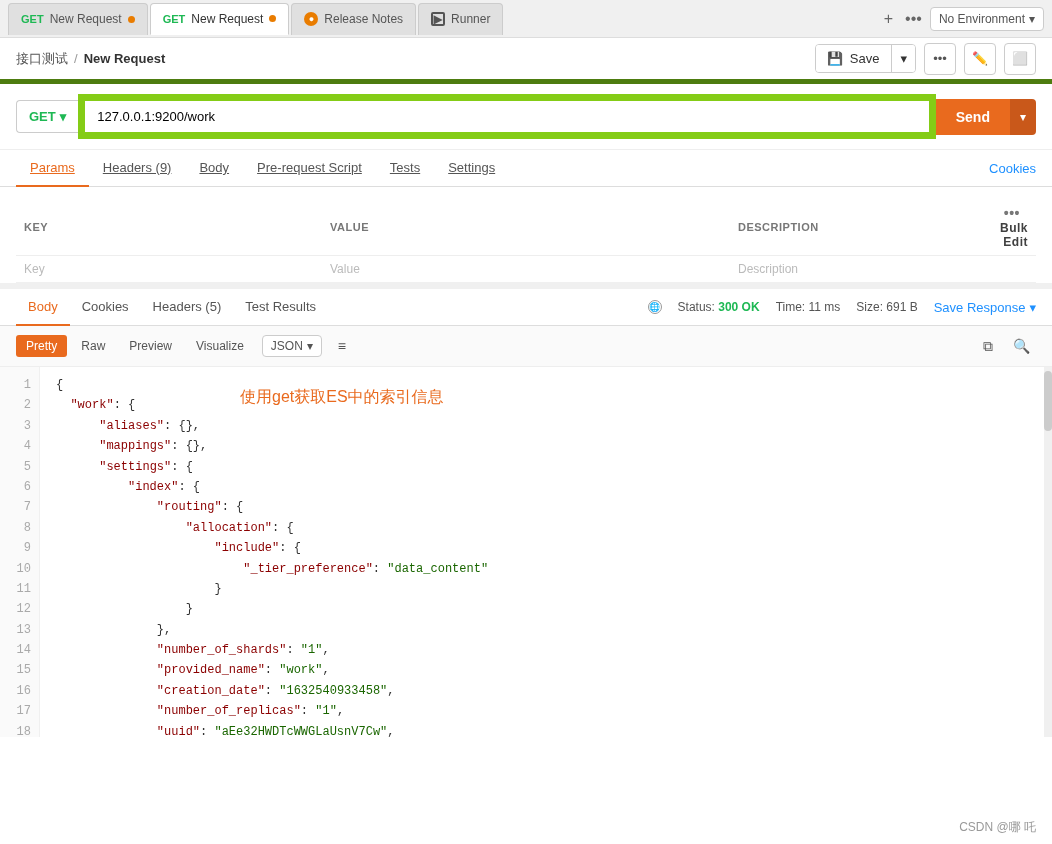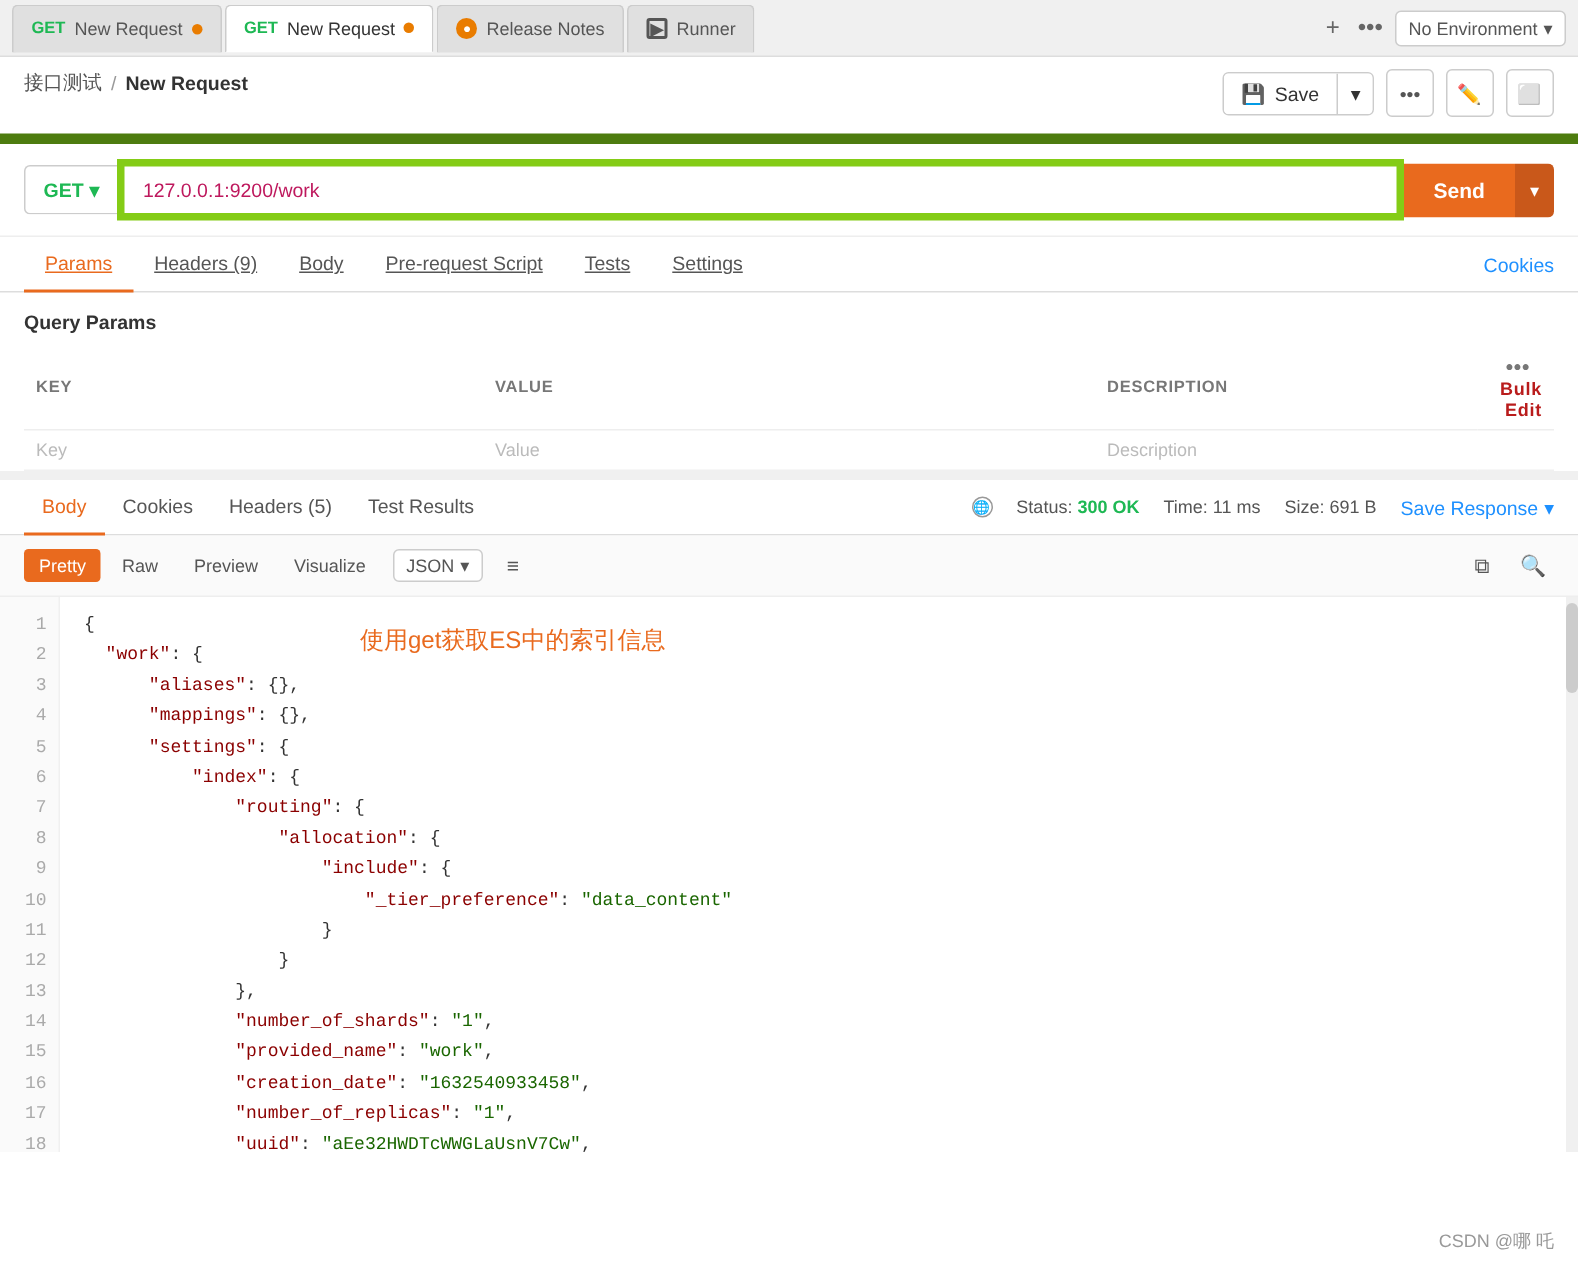--- a/index.html
+++ b/index.html
@@ -90,25 +90,25 @@
       padding: 4px 8px;
       cursor: pointer;
       background: #fff;
       font-size: 12px;
       color: #555;
     }
 
     
     .header-bar {
       display: flex;
-      align-items: flex-start;
+      align-items: center;
       justify-content: space-between;
       padding: 8px 16px;
-      border-bottom: 7px solid #4d7c0f;
-      height: 58px;
+      border-bottom: 5px solid #4d7c0f;
+      height: 46px;
     }
     .breadcrumb {
       display: flex;
       align-items: center;
       gap: 6px;
       font-size: 13px;
       color: #555;
     }
     .breadcrumb-sep { color: #999; }
     .breadcrumb-current { font-weight: 600; color: #333; }
@@ -169,25 +169,25 @@
       padding: 8px 12px;
       cursor: pointer;
       background: #fff;
       font-weight: bold;
       color: #1eb854;
       font-size: 13px;
       border-right: none;
     }
     .url-input {
       flex: 1;
-      border: 5px solid #84cc16;
+      border: 7px solid #84cc16;
       border-radius: 0;
       padding: 8px 12px;
       font-size: 13px;
-      color: #be185d;
+      color: #000000;
       outline: none;
     }
     .send-btn {
       display: flex;
       align-items: center;
       border-radius: 0 4px 4px 0;
       overflow: hidden;
     }
     .send-main {
       background: #e96a1e;
@@ -269,21 +269,21 @@
     .params-table .key-col { width: 30%; }
     .params-table .val-col { width: 40%; }
     .params-table .desc-col { width: 25%; }
     .params-table .act-col { width: 5%; text-align: right; }
     .input-placeholder {
       color: #bbb;
       font-size: 12px;
     }
     .bulk-edit {
       font-weight: 600;
-      color: #b91c1c;
+      color: #404040;
       font-size: 12px;
     }
 
     
     .response-section {
       border-top: 6px solid #f0f0f0;
     }
     .response-tabs-bar {
       display: flex;
       align-items: center;
@@ -537,21 +537,20 @@
   <div class="req-tab">
     <span>Tests</span>
   </div>
   <div class="req-tab">
     <span>Settings</span>
   </div>
   <span class="cookies-link">Cookies</span>
 </div>
 
 <div class="query-params">
-  <div class="query-params-title">Query Params</div>
   <table class="params-table">
     <thead>
       <tr>
         <th class="key-col">KEY</th>
         <th class="val-col">VALUE</th>
         <th class="desc-col">DESCRIPTION</th>
         <th class="act-col">
           <span style="font-size:14px;cursor:pointer;margin-right:8px;">•••</span>
           <span class="bulk-edit">Bulk Edit</span>
         </th>

